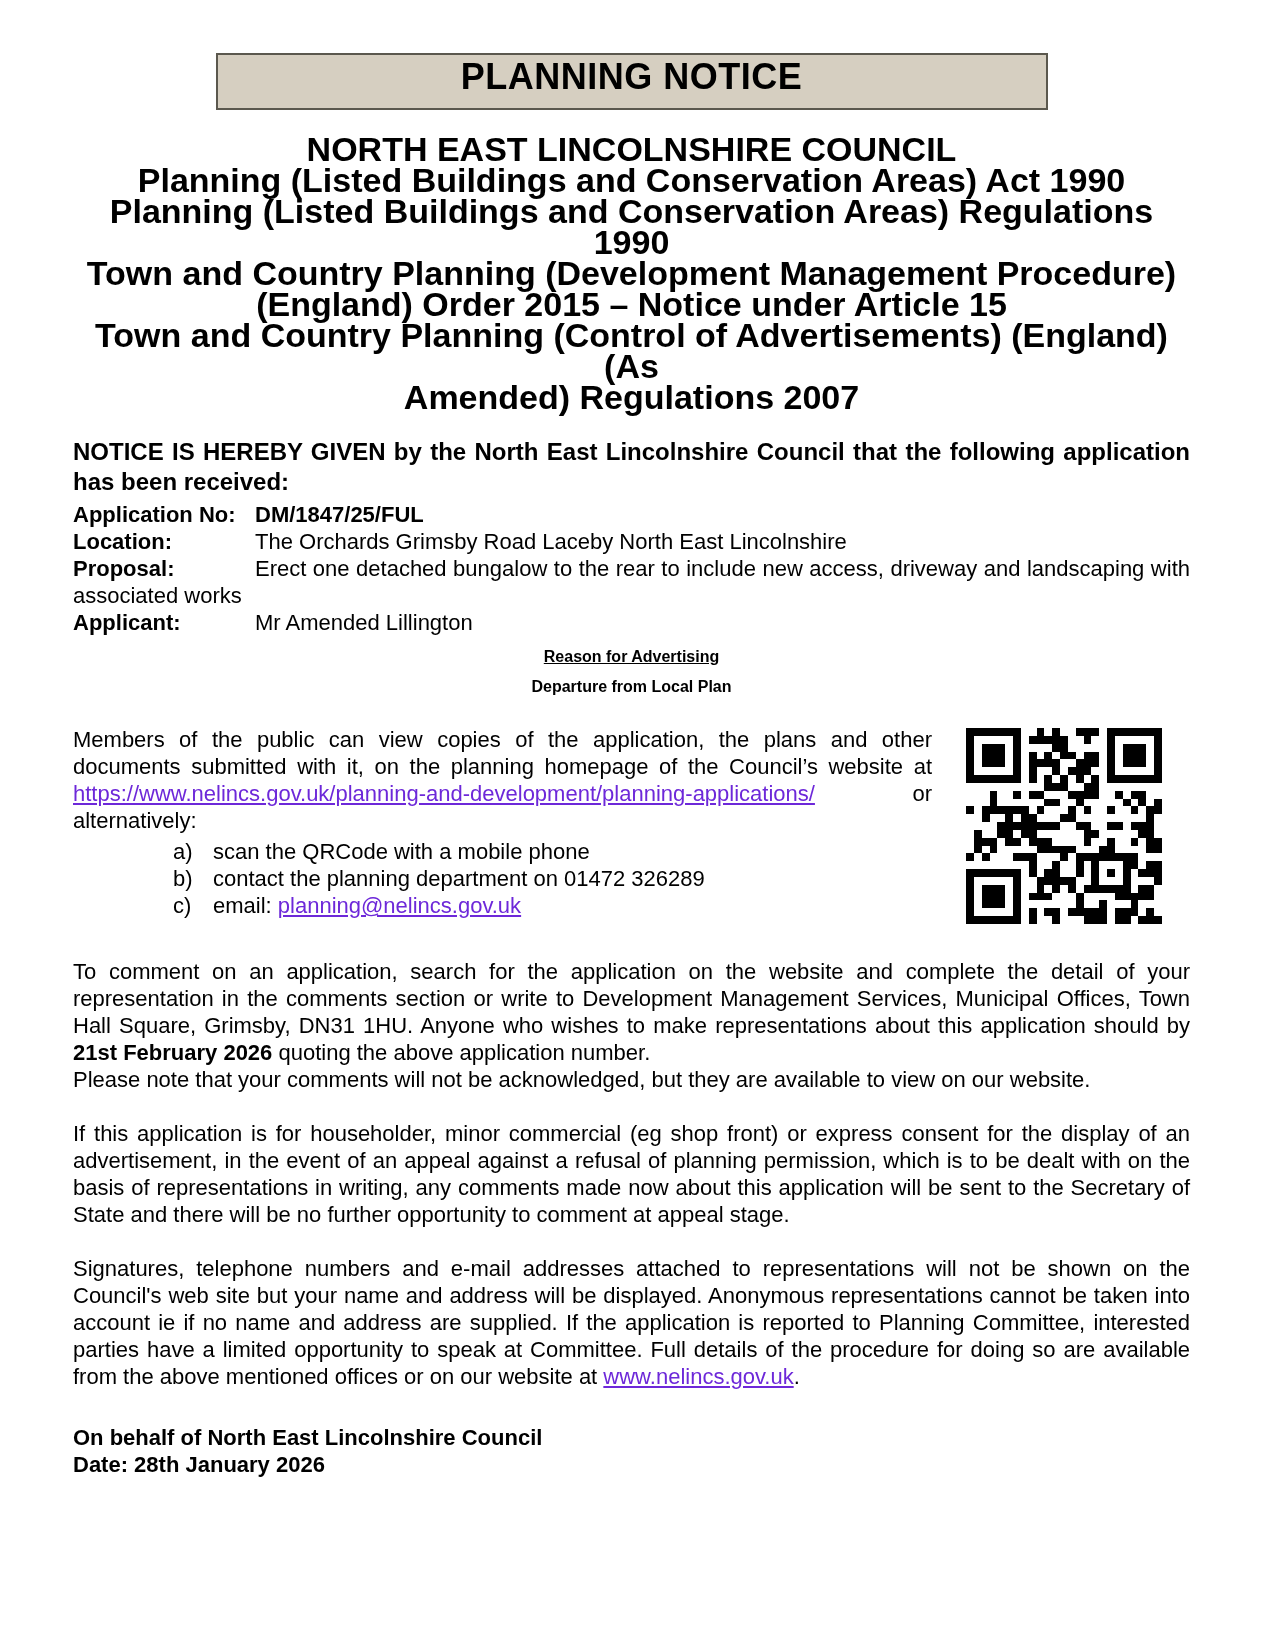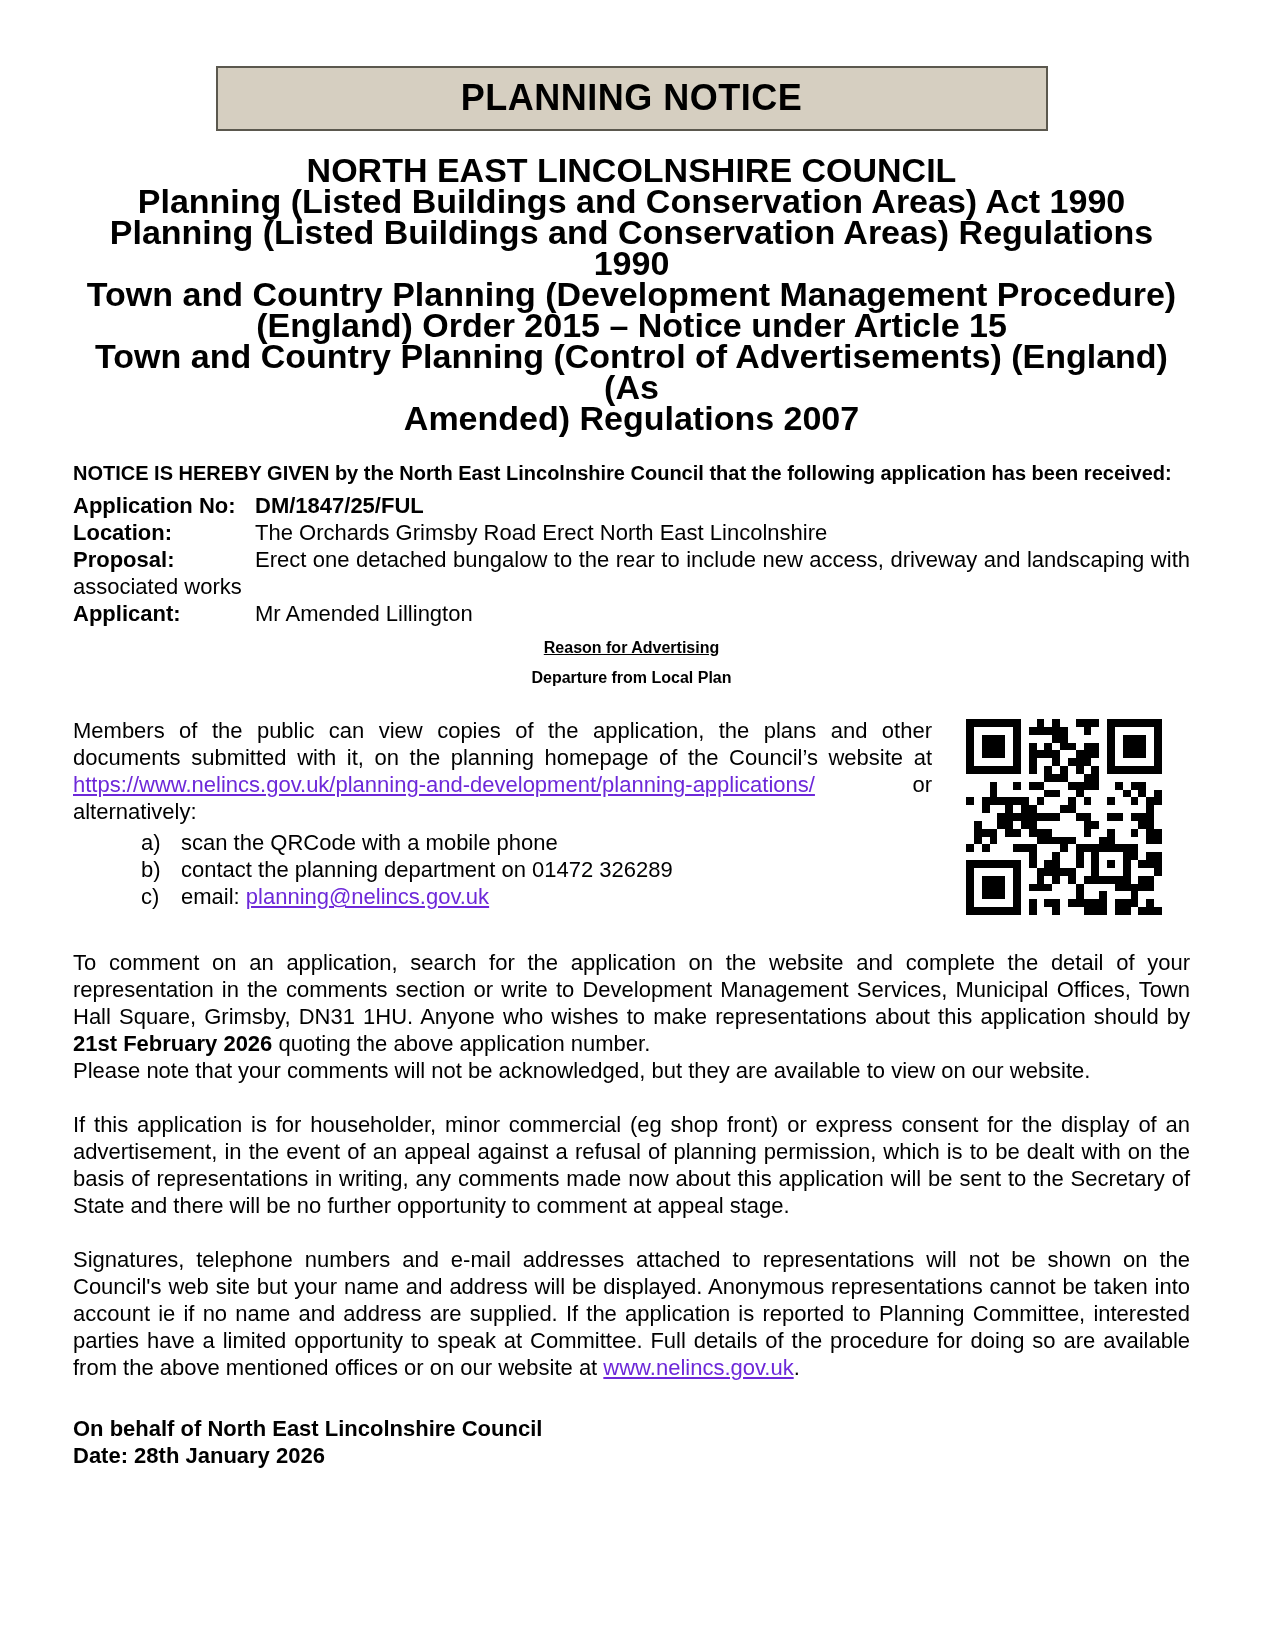--- a/index.html
+++ b/index.html
@@ -12,57 +12,57 @@
     background: #ffffff;
     font-family: "Liberation Sans", sans-serif;
     font-size: 22px;
     line-height: 27px;
     color: #000000;
     padding: 50px 85px 30px 73px;
     overflow: hidden;
   }
   .title-box {
     width: 832px;
-    margin: 16px auto 24px auto;
+    margin: 3px auto 24px auto;
     border: 2px solid #5b584e;
     background: #d6cfc1;
     text-align: center;
-    padding: 9px 0 10px 0;
+    padding: 1px 0 10px 0;
   }
   .title-box .title-text {
     font-size: 36px;
     line-height: 42px;
     font-weight: bold;
     letter-spacing: 0.5px;
   }
   .head-block { text-align: center; font-weight: bold; font-size: 34px; line-height: 31px; }
   .notice-intro {
     margin: 24px 0 4px 0;
     font-weight: bold;
-    font-size: 20px;
+    font-size: 24px;
     line-height: 30px;
     text-align: justify;
   }
   .app-rows { margin: 0; }
   .app-row { text-align: justify; overflow: hidden; }
   .app-label { float: left; width: 182px; font-weight: bold; }
   .bold { font-weight: bold; }
   .reason-block { margin-top: 6px; text-align: center; font-weight: bold; font-size: 16px; line-height: 30px; }
   .reason-head { text-decoration: underline; }
   .members-section { margin-top: 24px; overflow: hidden; }
   .qr {
     float: right;
     width: 196px;
     height: 196px;
     margin: 2px 28px 10px 34px;
     display: block;
   }
   .body-para { margin: 0; text-align: justify; }
   .options { margin-top: 4px; }
-  .option-line { margin-left: 68px; }
+  .option-line { margin-left: 100px; }
   .opt-marker { display: inline-block; width: 40px; }
   .section-gap { margin-top: 24px; }
   .para-gap { margin-top: 27px; }
   a.link, .link { color: #6d28d9; text-decoration: underline; cursor: pointer; }
   .footer-block { margin-top: 34px; font-weight: bold; }
 </style>
 </head>
 <body>
 
 <div class="page">
@@ -81,21 +81,21 @@
     <div>Amended) Regulations 2007</div>
   </div>
 
   <p class="notice-intro">NOTICE IS HEREBY GIVEN by the North East Lincolnshire Council that the following application has been received:</p>
 
   <div class="app-rows">
     <div class="app-row">
       <span class="app-label">Application No:</span><span class="bold">DM/1847/25/FUL</span>
     </div>
     <div class="app-row">
-      <span class="app-label">Location:</span><span>The Orchards  Grimsby Road Erect North East Lincolnshire</span>
+      <span class="app-label">Location:</span><span>The Orchards  Grimsby Road Laceby North East Lincolnshire</span>
     </div>
     <div class="app-row">
       <span class="app-label">Proposal:</span><span>Erect one detached bungalow to the rear to include new access, driveway and landscaping with associated works</span>
     </div>
     <div class="app-row">
       <span class="app-label">Applicant:</span><span>Mr Amended Lillington</span>
     </div>
   </div>
 
   <div class="reason-block">

